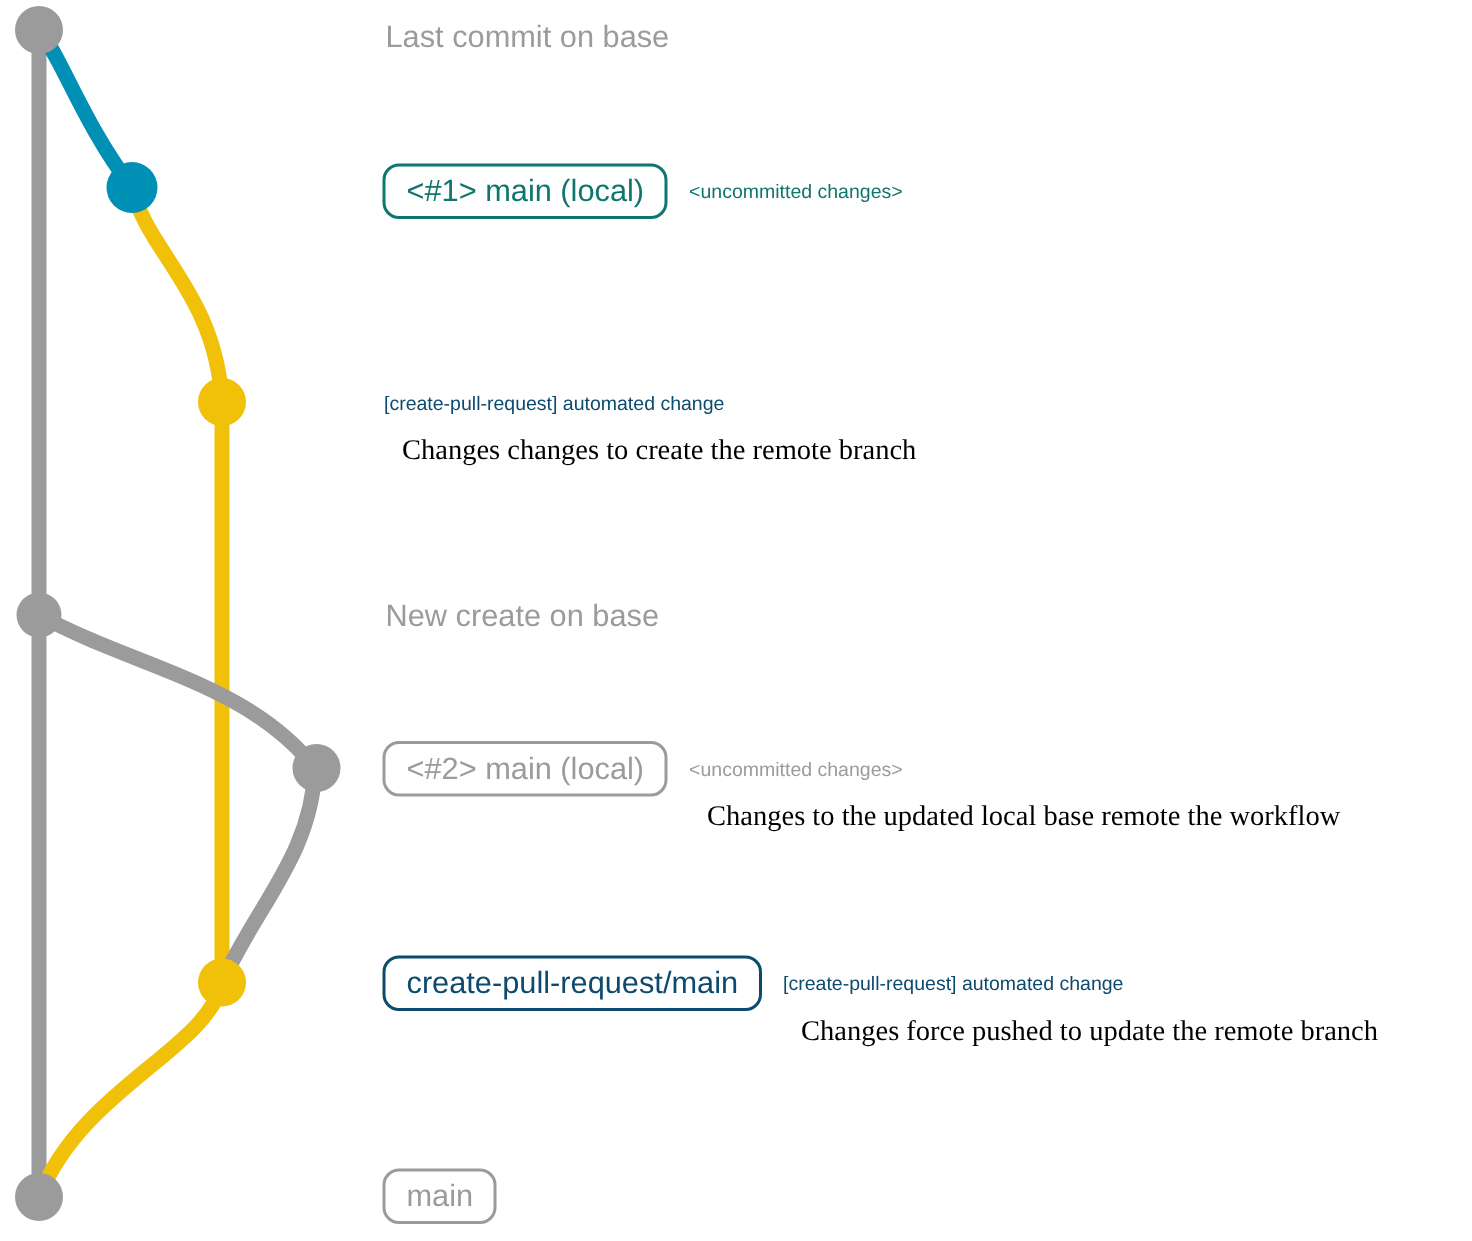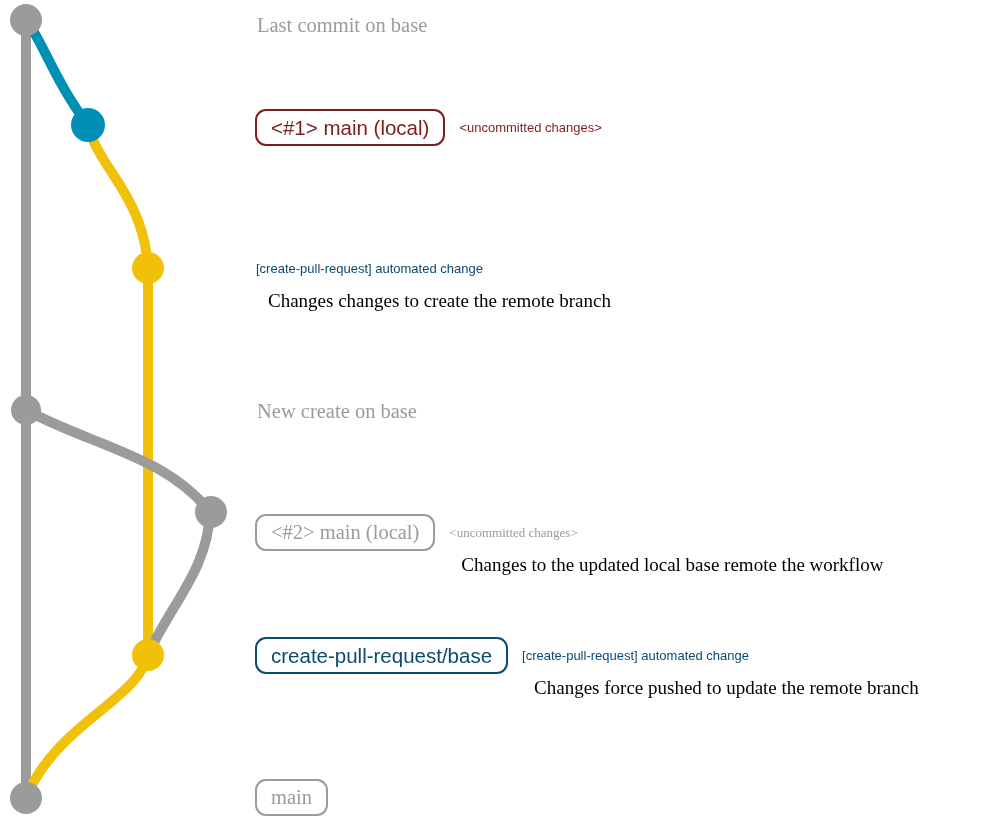--- a/index.html
+++ b/index.html
@@ -36,22 +36,22 @@
     font-size: 20.5px;
     line-height: 30px;
   }
   .desc {
     font-family: "Liberation Serif", serif;
     font-size: 19px;
     line-height: 24px;
     color: #000000;
     margin: 2px 0 0 12px;
   }
-  .c-gray   { color: #9b9b9b; font-family: Liberation Serif, serif; }
-  .c-blue   { color: #7f1d1d; }
+  .c-gray   { color: #9b9b9b; }
+  .c-blue   { color: #0f766e; }
   .c-yellow { color: #0c4a6e; }
 </style>
 </head>
 <body>
 
 <svg id="graph-svg" width="981" height="827" viewBox="0 0 981 827">
     <path d="M 26 20 L 26 798" stroke="#9b9b9b" stroke-width="10" fill="none" stroke-linecap="round"></path>
     <path d="M 26 20 C 40 36 55 82 88 125" stroke="#008fb5" stroke-width="10" fill="none" stroke-linecap="round"></path>
     <path d="M 88 125 C 98 168 144 196 148 268" stroke="#f1c109" stroke-width="10" fill="none" stroke-linecap="round"></path>
     <path d="M 148 268 L 148 655" stroke="#f1c109" stroke-width="10" fill="none" stroke-linecap="round"></path>
@@ -82,30 +82,30 @@
   <div>
     <div class="title c-yellow">[create-pull-request] automated change</div>
     <div class="desc">Changes changes to create the remote branch</div>
   </div>
 </div>
 
 <div class="row" style="left:257px; top:396px;">
   <span class="caption c-gray">New create on base</span>
 </div>
 
-<div class="row" style="left:255px; top:514px;">
+<div class="row" style="left:255px; top:494px;">
   <span class="badge c-gray">&lt;#2&gt; main (local)</span>
   <div>
     <div class="title c-gray">&lt;uncommitted changes&gt;</div>
     <div class="desc">Changes to the updated local base remote the workflow</div>
   </div>
 </div>
 
 <div class="row" style="left:255px; top:637px;">
-  <span class="badge c-yellow">create-pull-request/base</span>
+  <span class="badge c-yellow">create-pull-request/main</span>
   <div>
     <div class="title c-yellow">[create-pull-request] automated change</div>
     <div class="desc">Changes force pushed to update the remote branch</div>
   </div>
 </div>
 
 <div class="row" style="left:255px; top:779px;gap:12px;">
   <span class="badge c-gray">main</span>
 </div>
 

